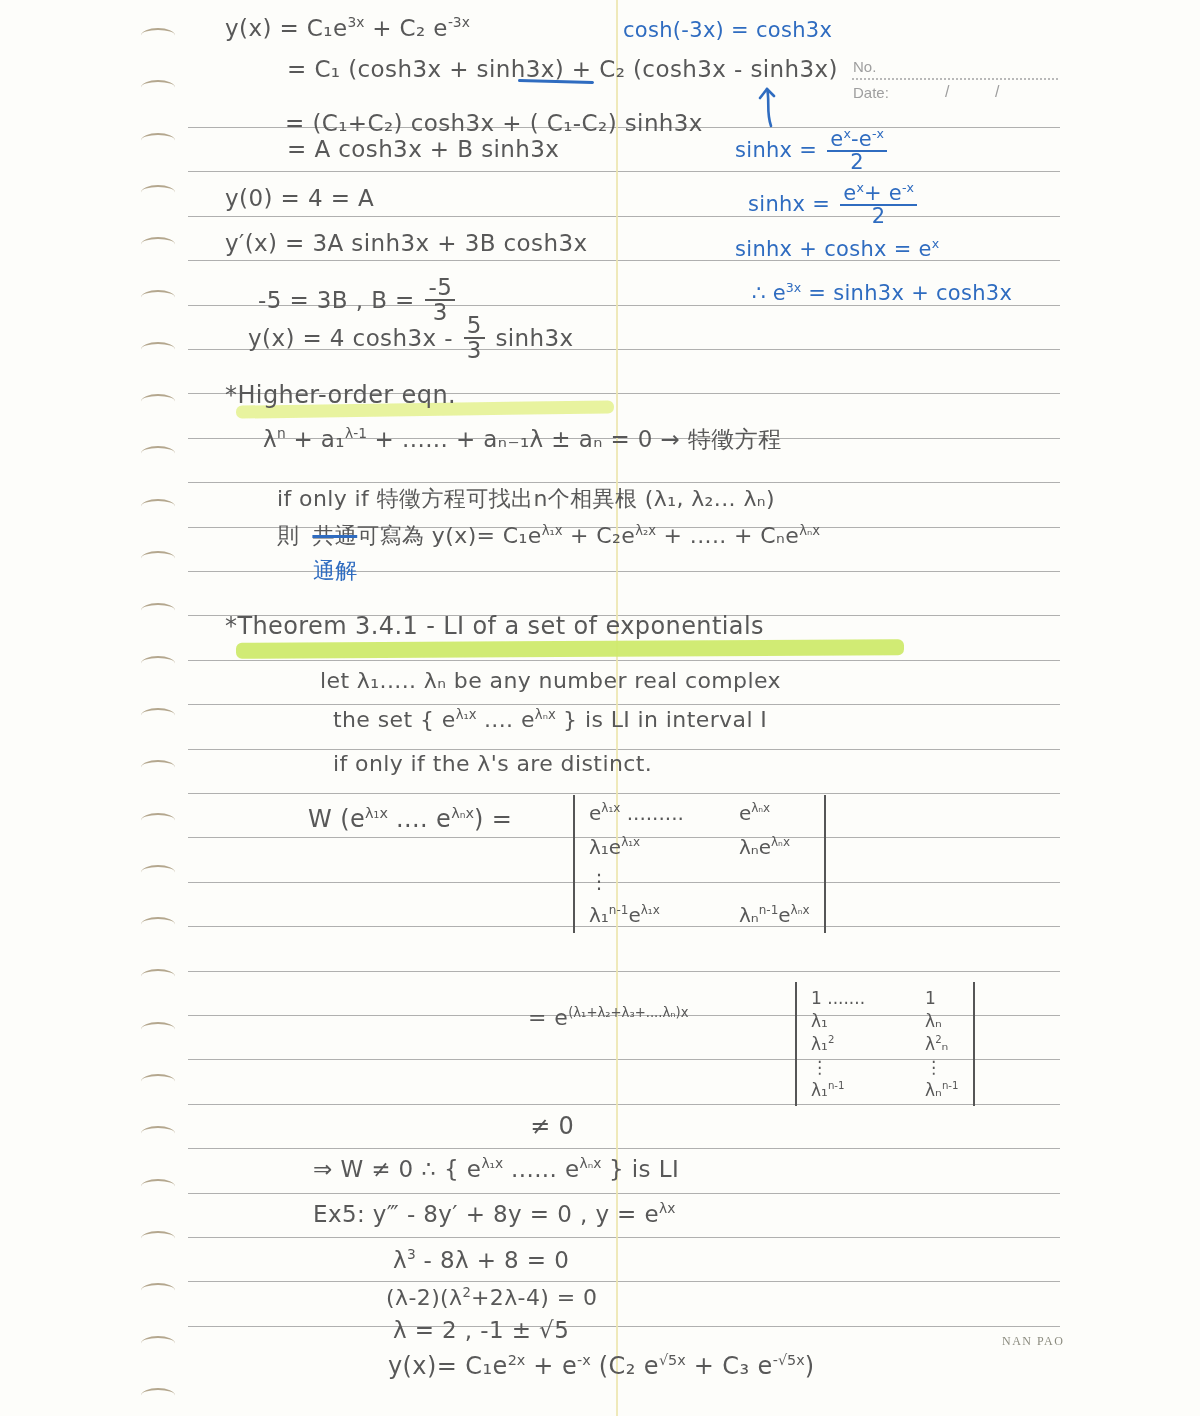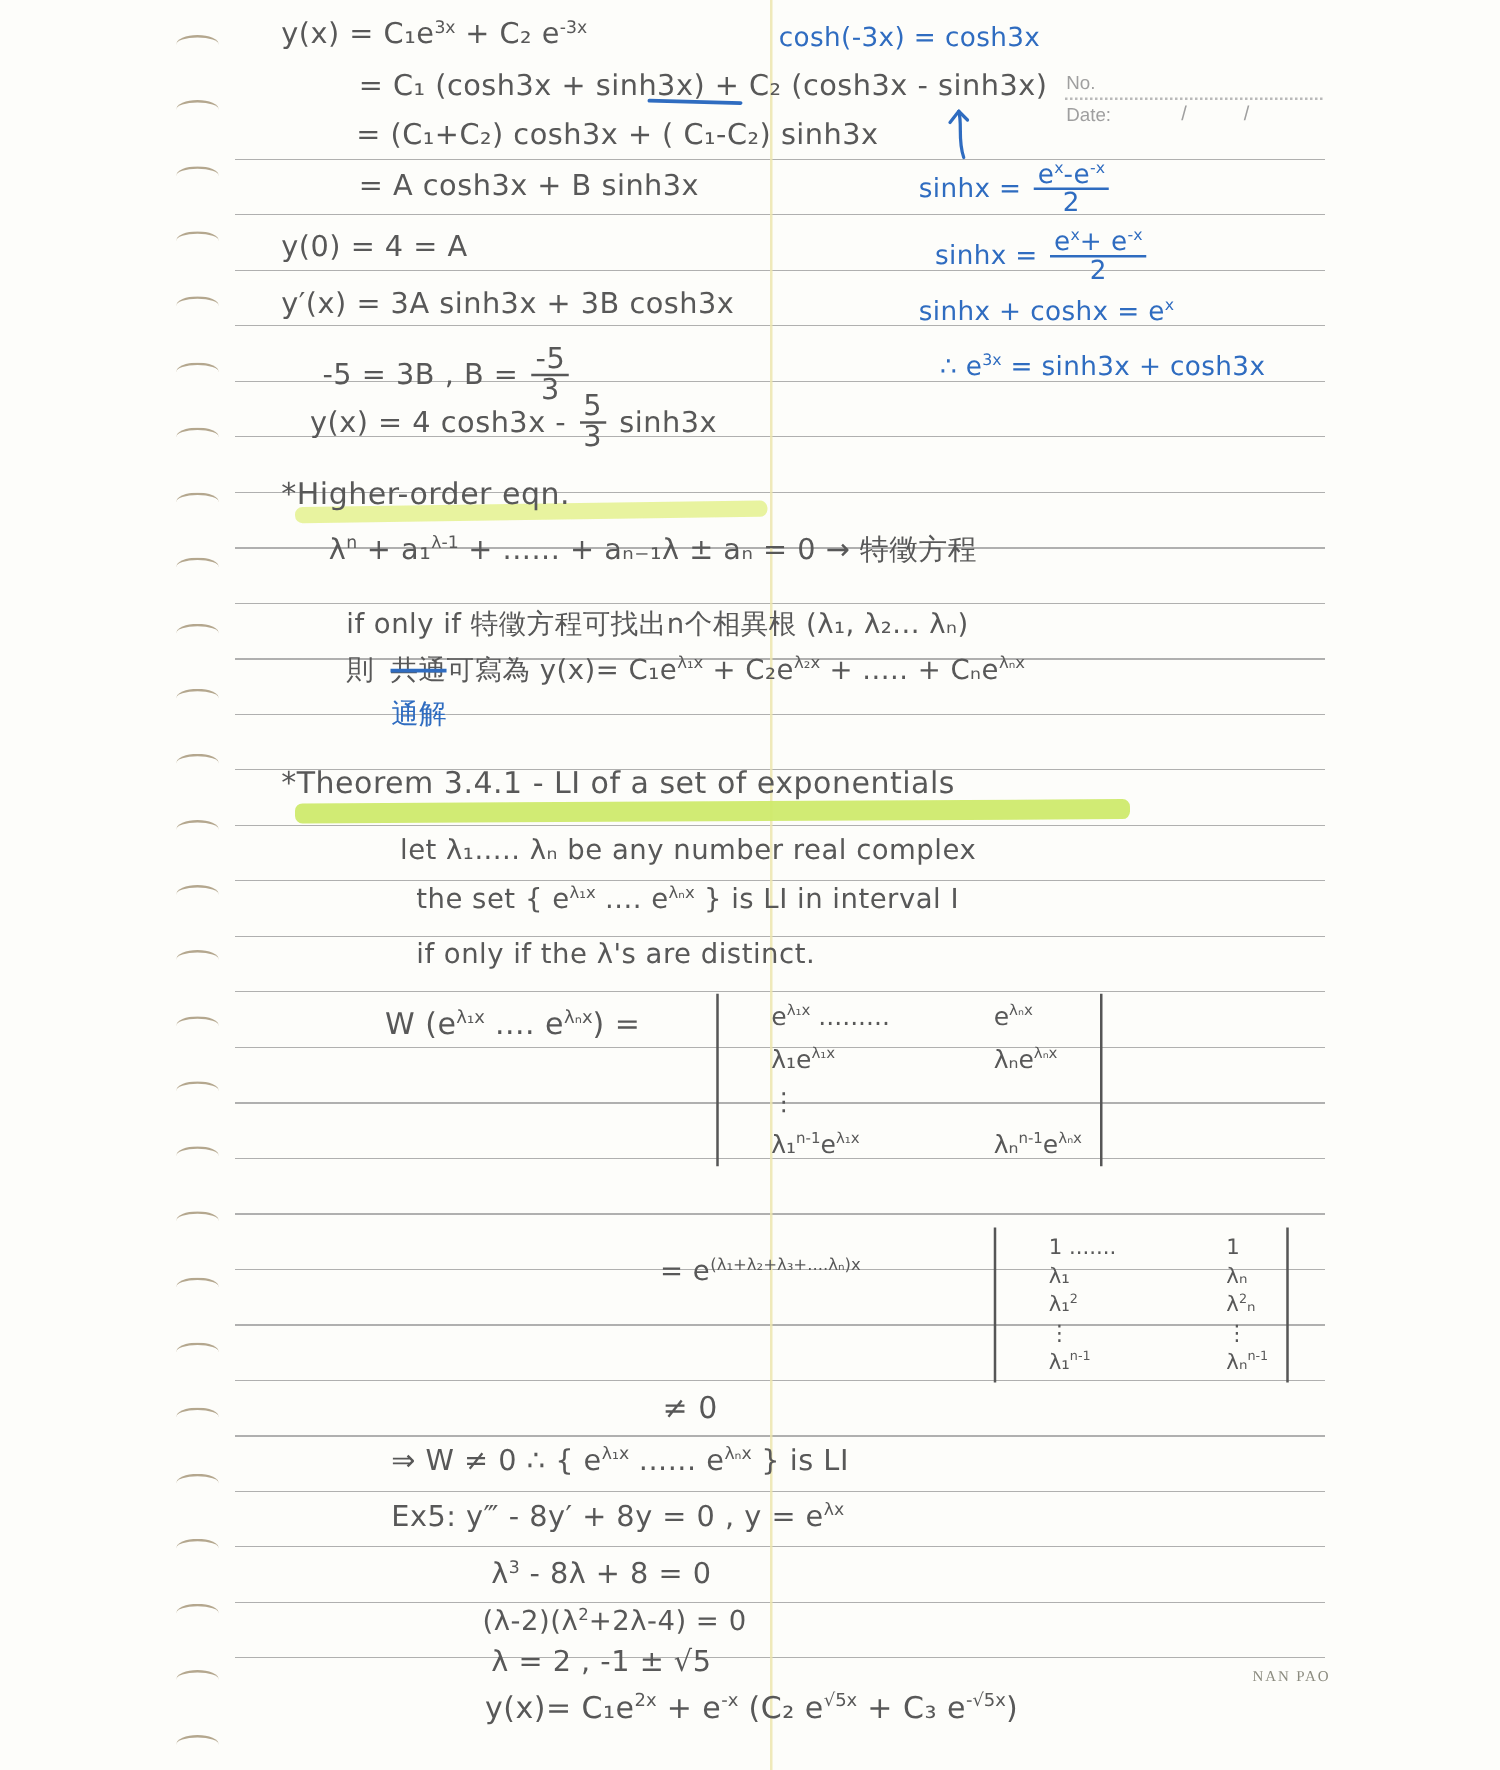--- a/index.html
+++ b/index.html
@@ -22,21 +22,21 @@
   sup{font-size:60%;letter-spacing:0;}
   .sz21{font-size:21px;} .sz22{font-size:22px;} .sz23{font-size:23px;}
   .sz24{font-size:24px;} .sz26{font-size:22px;} .sz17{font-size:17px;} .sz20{font-size:20px;}
   
   .frac{display:inline-block;vertical-align:-12px;text-align:center;line-height:1.02;margin:0 3px;}
   .frac .num{display:block;border-bottom:2px solid currentColor;padding:0 3px;}
   .frac .den{display:block;}
   
   .det{position:absolute;display:grid;padding:6px 14px;
     border-left:2.5px solid #565656;border-right:2.5px solid #565656;}
-  .det .c{color:#585858;margin-left:28px;}
+  .det .c{color:#585858;}
   
   .hl{position:absolute;border-radius:6px;}
   .strike-blue{text-decoration:line-through;text-decoration-color:#2f6cc0;text-decoration-thickness:2.5px;padding-left:13px;}
   .underline-blue{position:absolute;background:#2f6cc0;height:3px;border-radius:2px;}
   .hdr{color:#9f9f9f;font-family:"Liberation Sans",sans-serif;}
   .dotted{border-bottom:2px dotted #b9b9b9;}
   .brand{color:#8b8b7f;font-family:"Liberation Serif",serif;letter-spacing:1.5px;font-size:12px;}
 </style>
 </head>
 <body>
@@ -75,21 +75,21 @@
 
 <div class="abs hdr" style="left:853px;top:58px;font-size:15px;">No.</div>
 <div class="abs dotted" style="left:852px;top:60px;width:206px;height:18px;"></div>
 <div class="abs hdr" style="left:853px;top:84px;font-size:15px;">Date:</div>
 <div class="abs hdr" style="left:945px;top:83px;font-size:16px;">/</div>
 <div class="abs hdr" style="left:995px;top:83px;font-size:16px;">/</div>
 
 <div class="abs p sz23" style="left:225px;top:14px;">y(x) = C₁e<sup>3x</sup> + C₂ e<sup>-3x</sup></div>
 <div class="abs p sz23" style="left:287px;top:56px;">= C₁ (cosh3x + sinh3x) + C₂ (cosh3x - sinh3x)</div>
 <div class="underline-blue" style="left:518px;top:80px;width:76px;transform:rotate(1.5deg);"></div>
-<div class="abs p sz23" style="left:285px;top:95px;">= (C₁+C₂) cosh3x + ( C₁-C₂) sinh3x</div>
+<div class="abs p sz23" style="left:285px;top:110px;">= (C₁+C₂) cosh3x + ( C₁-C₂) sinh3x</div>
 <div class="abs p sz23" style="left:287px;top:136px;">= A cosh3x + B sinh3x</div>
 <div class="abs p sz23" style="left:225px;top:185px;">y(0) = 4 = A</div>
 <div class="abs p sz23" style="left:225px;top:230px;">y′(x) = 3A sinh3x + 3B cosh3x</div>
 <div class="abs p sz23" style="left:225px;top:276px;margin-left:33px;">
   <span>-5 = 3B ,  B =</span>
   <span class="frac"><span class="num">-5</span><span class="den">3</span></span>
 </div>
 <div class="abs p sz23" style="left:248px;top:314px;">
   <span>y(x) = 4 cosh3x -</span>
   <span class="frac"><span class="num">5</span><span class="den">3</span></span>

